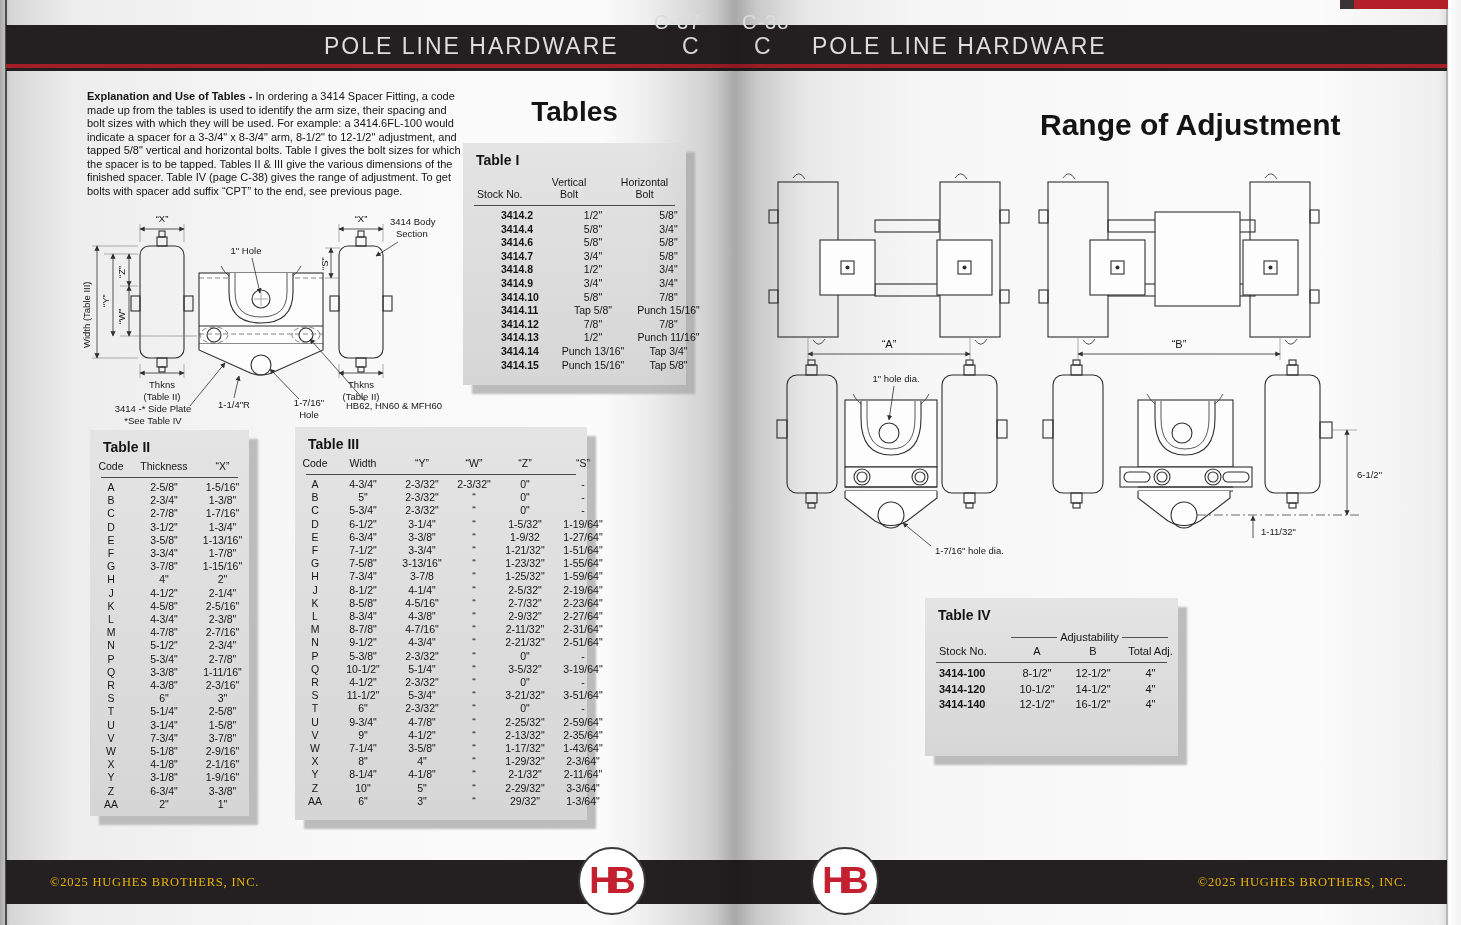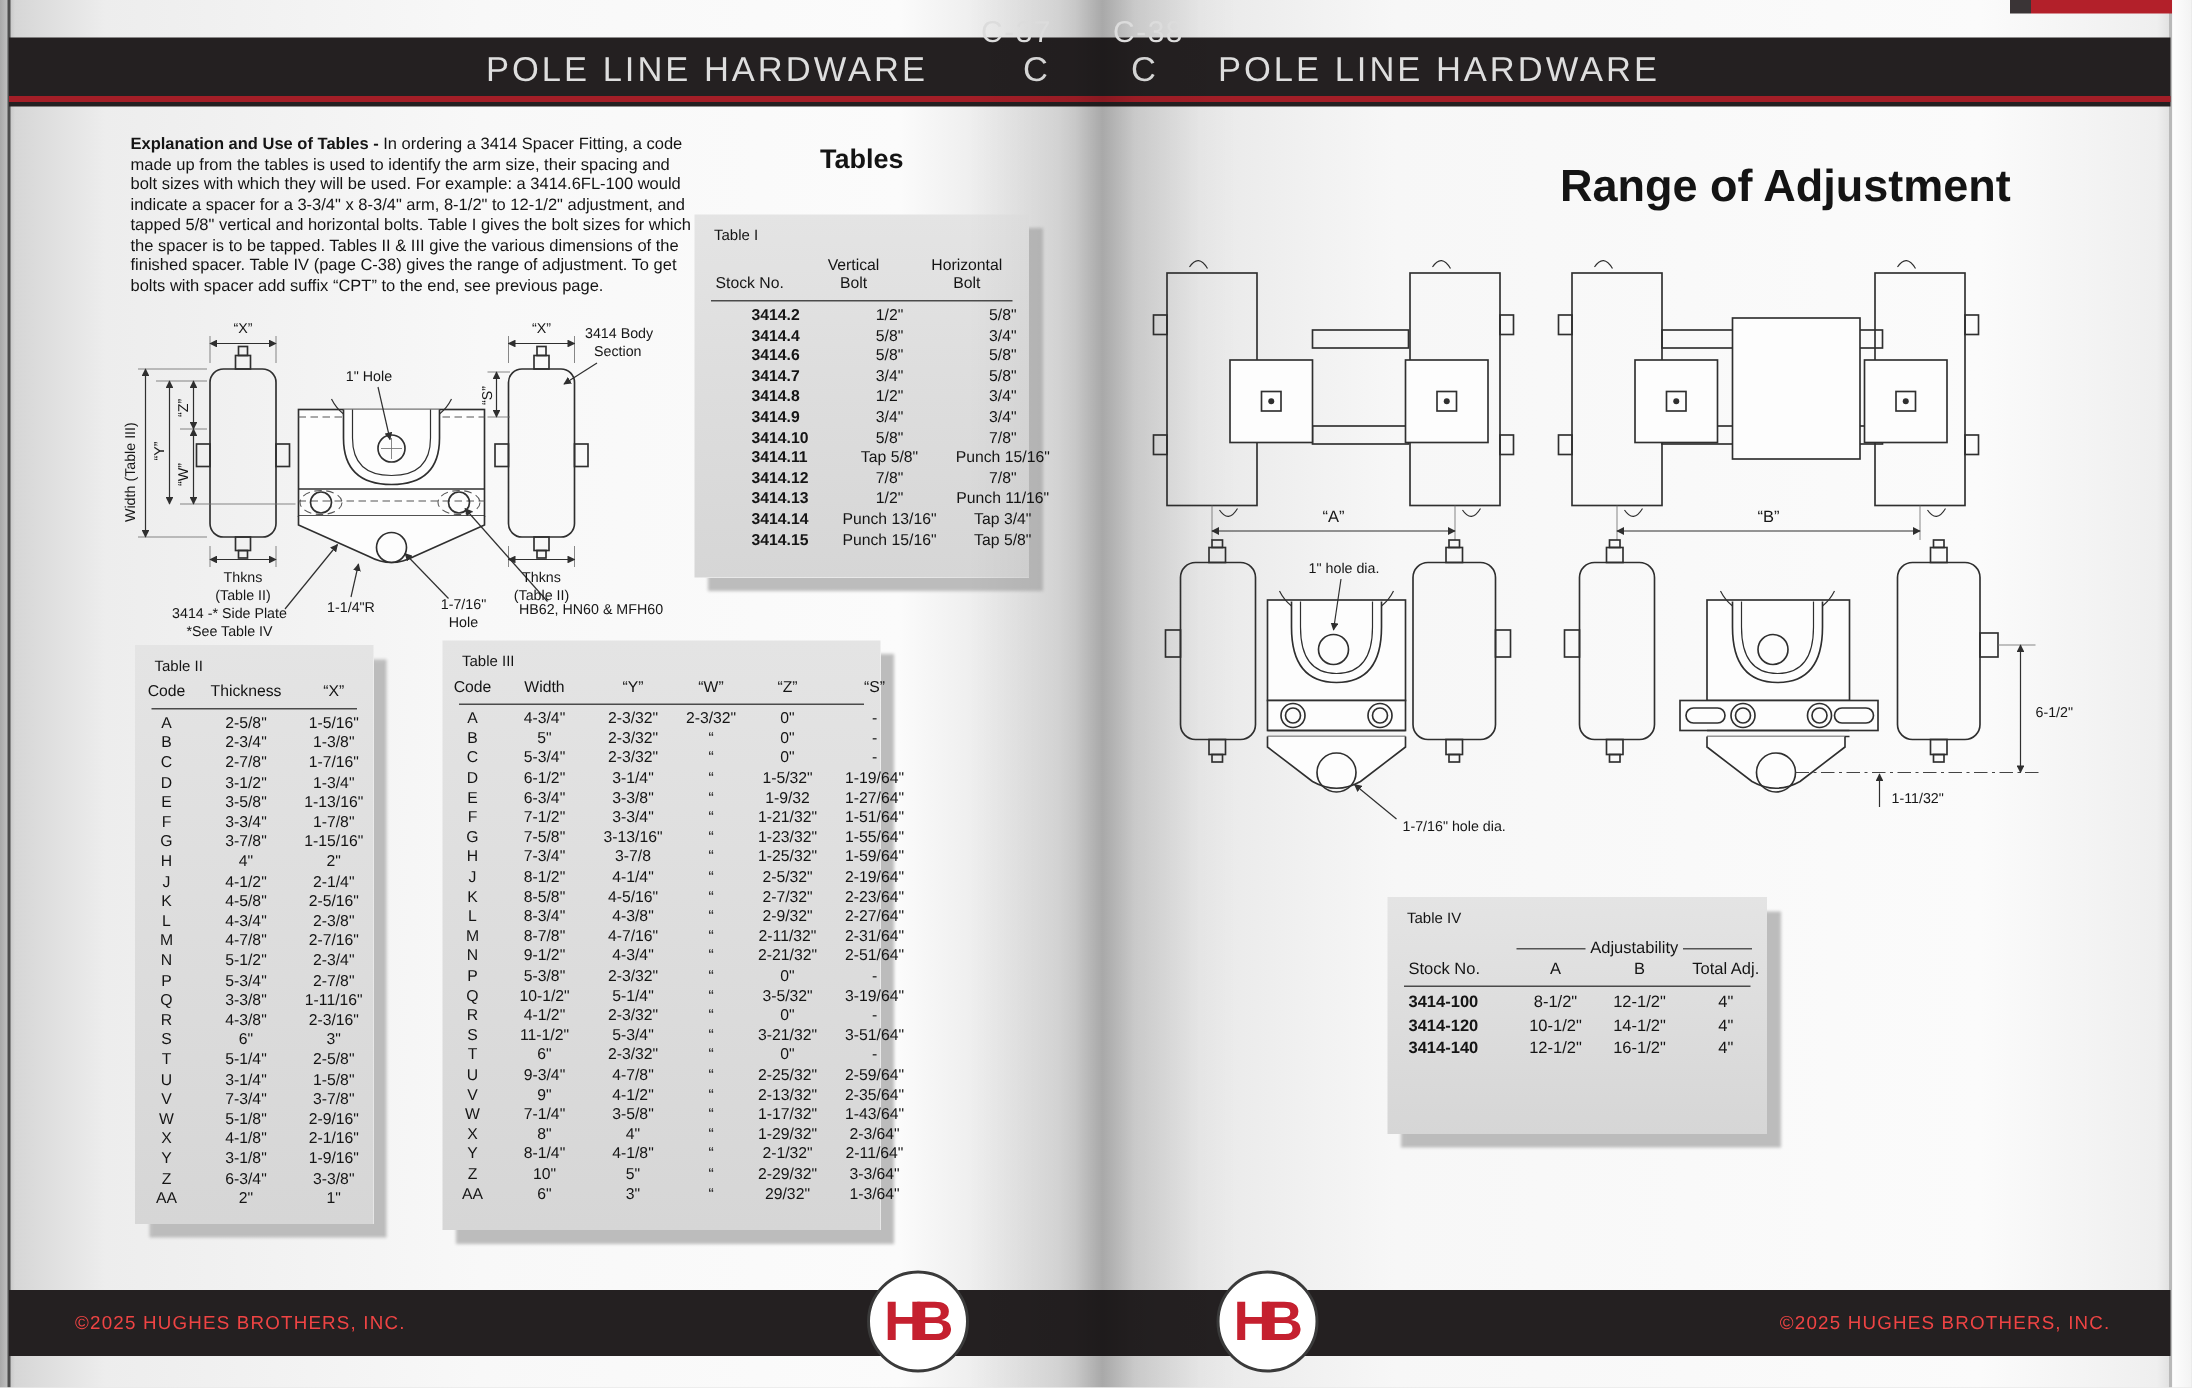--- a/index.html
+++ b/index.html
@@ -17,36 +17,36 @@
   .spine {
     position:absolute; left:645px; top:0; width:180px; height:925px; pointer-events:none; z-index:3;
     background:linear-gradient(90deg,rgba(0,0,0,0) 0%,rgba(0,0,0,0.07) 40%,rgba(0,0,0,0.16) 50%,rgba(0,0,0,0.05) 62%,rgba(0,0,0,0) 100%);
   }
   
   .header-bar { position:absolute; left:6px; top:25px; width:1441px; height:46px; background:#242021; z-index:2; }
   .header-bar .red-rule { position:absolute; left:0; right:0; bottom:3px; height:4px; background:#a31e27; }
   .ht { position:absolute; top:0; height:42px; line-height:42px; color:#dedede; font-size:23px; letter-spacing:2px; white-space:nowrap; }
   .ht.lt { left:318px; } .ht.ls { left:676px; } .ht.rs { left:748px; } .ht.rt { left:806px; }
   .footer-bar { position:absolute; left:6px; top:860px; width:1441px; height:44px; background:#242021; z-index:2; }
-  .copyright { position:absolute; top:0; height:44px; line-height:44px; font-size:12.5px; letter-spacing:0.8px; color:#ef4444; }
+  .copyright { position:absolute; top:0; height:44px; line-height:44px; font-size:12.5px; letter-spacing:0.8px; color:#eab308;font-family:Liberation Serif, serif; }
   .copyright.cl { left:44px; } .copyright.cr { right:40px; }
   .pageno { position:absolute; top:0; height:44px; line-height:44px; font-size:20px; letter-spacing:1px; color:#dcdcdc; }
   .pageno.p37 { left:654px; } .pageno.p38 { left:742px; }
   .hb-logo { position:absolute; top:847px; width:68px; height:68px; border-radius:50%; background:#fff;
     border:2px solid #3a3a3a; box-sizing:border-box; z-index:4; display:flex; align-items:center; justify-content:center; }
   .hb-logo span { font-size:37px; font-weight:700; letter-spacing:-7px; color:#c5202f; margin-left:-6px; }
   .hb-logo.l1 { left:578px; } .hb-logo.l2 { left:811px; }
   
   .explanation { position:absolute; left:87px; top:90px; width:378px; font-size:11px; line-height:13.5px; z-index:2; margin:0; }
   .explanation b { font-size:11px;text-align:center; }
-  .tables-heading { position:absolute; left:463px; top:96px; width:223px; text-align:center; font-size:18px; font-weight:700; margin:0; z-index:2; }
+  .tables-heading { position:absolute; left:463px; top:96px; width:223px; text-align:center; font-size:28px; font-weight:700; margin:0; z-index:2; }
   .range-heading { position:absolute; left:1040px; top:108px; width:360px; text-align:left; font-size:30px; font-weight:700; margin:0; z-index:2; }
   
   .tbox { position:absolute; background:linear-gradient(180deg,#e4e4e4,#d6d6d6); box-shadow:9px 9px 2px #bcbcbc; z-index:2; box-sizing:border-box; padding-top:6px; }
-  .tbox-title { font-weight:400; font-size:10px; padding:3px 0 0 13px; }
+  .tbox-title { font-weight:700; font-size:14px; padding:3px 0 0 13px; }
   .rule { border-top:1.2px solid #4a4a4a; margin:3px 11px; }
   .grid { display:grid; font-size:10.5px; }
   .thead { align-items:end; padding-bottom:2px; }
   .pre { white-space:pre-line; text-align:center; line-height:12px; }
   .cc { text-align:center; }
   .c0 { text-align:left; padding-left:14px; }
   .bold { font-weight:700; }
   .t1 { left:463px; top:143px; width:223px; height:242px; }
   .t1 .grid { grid-template-columns:72px 68px 83px; }
   .t1 .trow { line-height:13.6px;margin-left:24px; }

